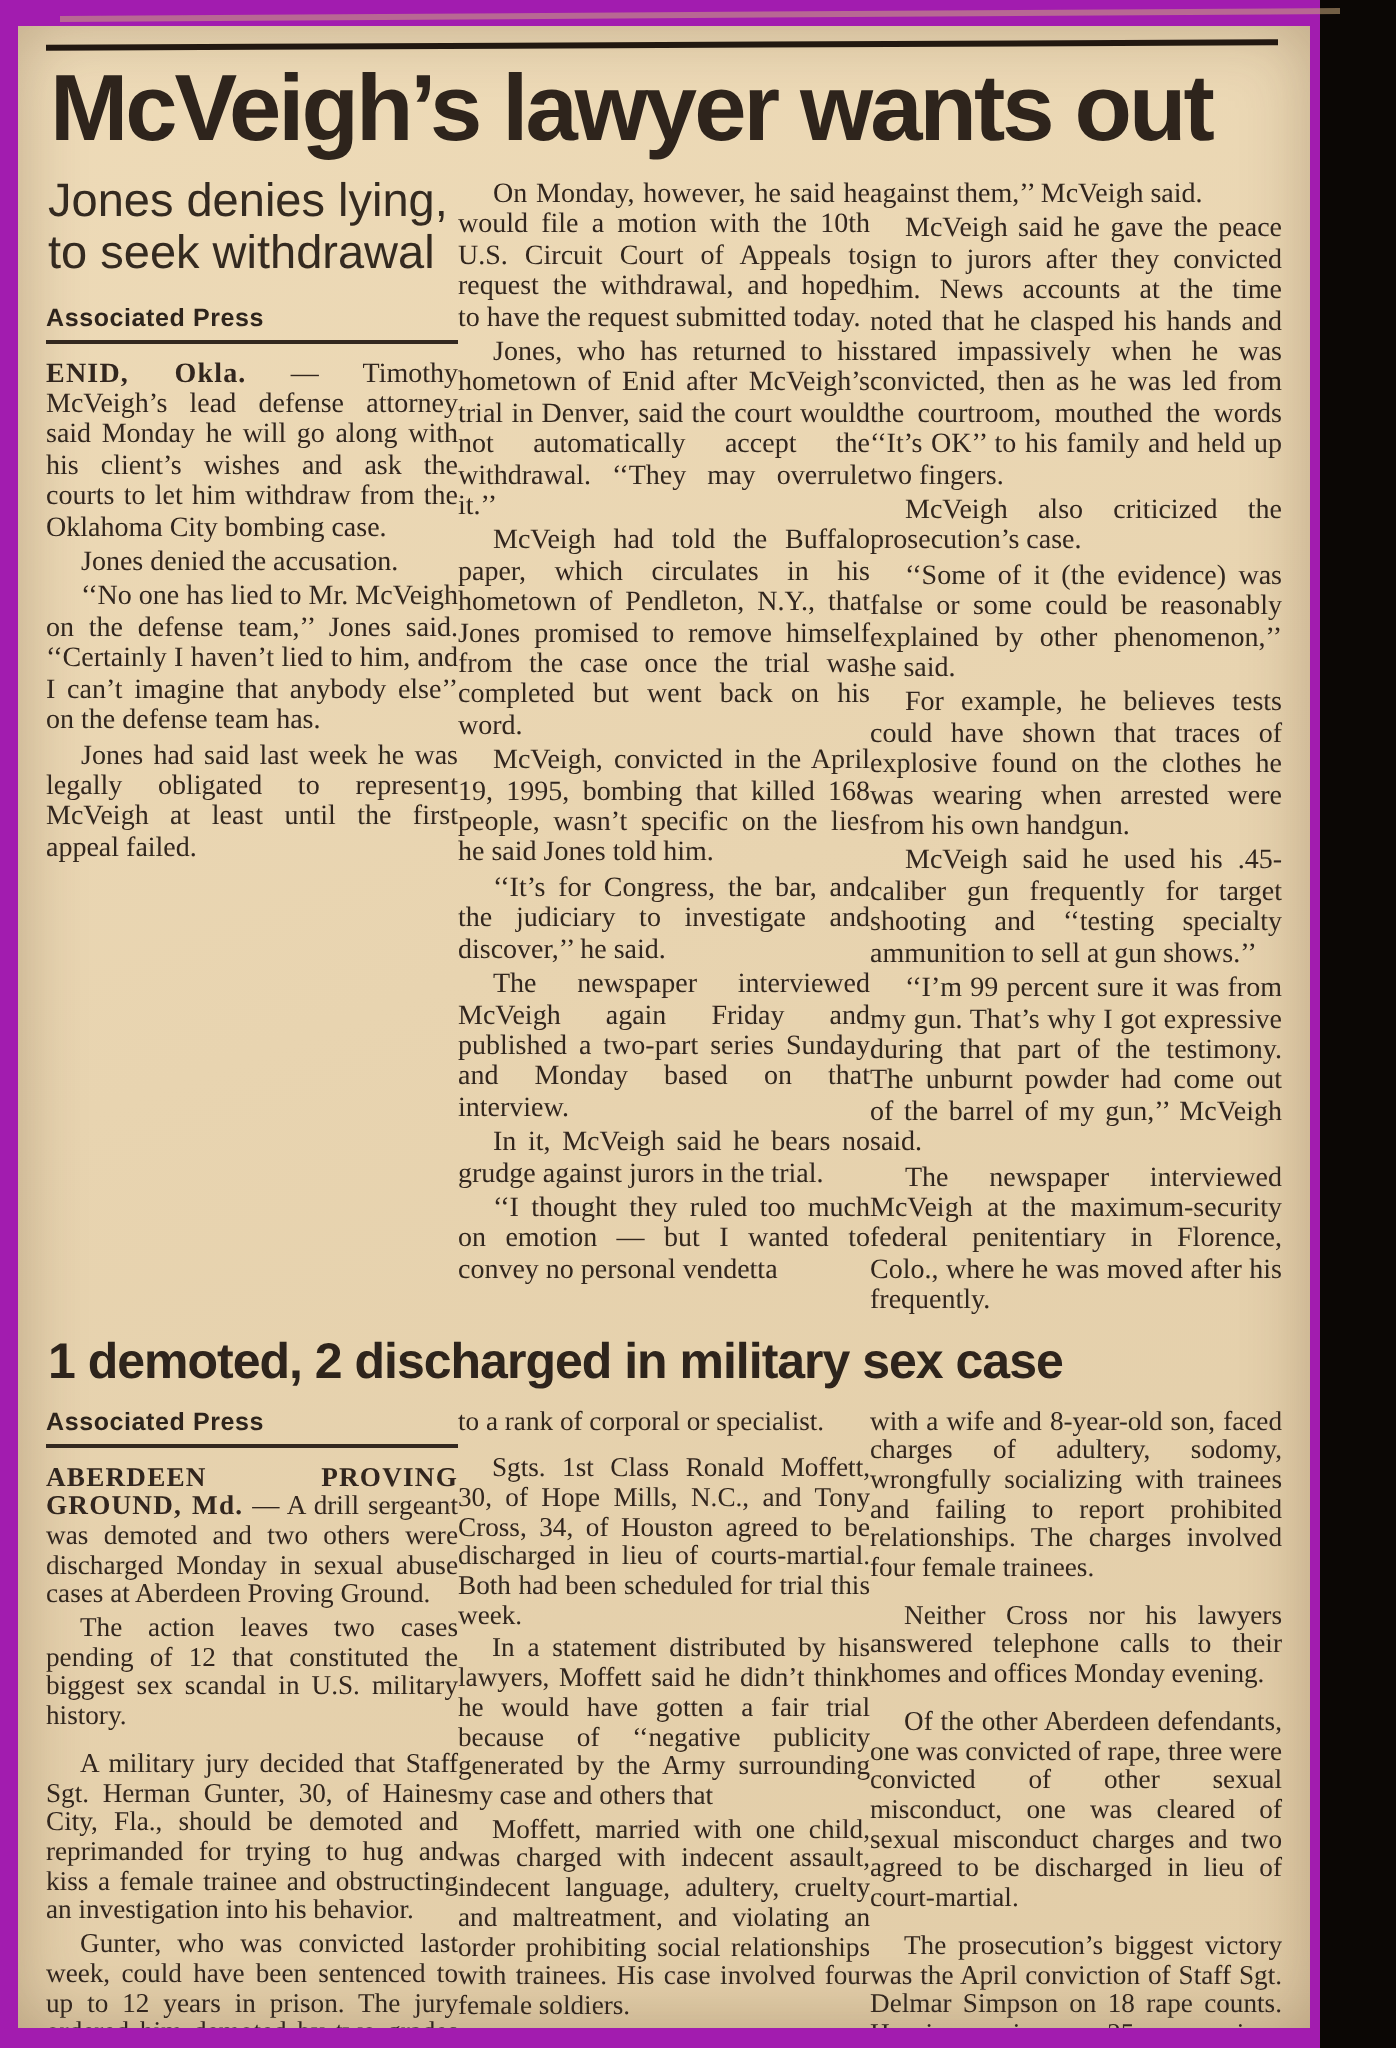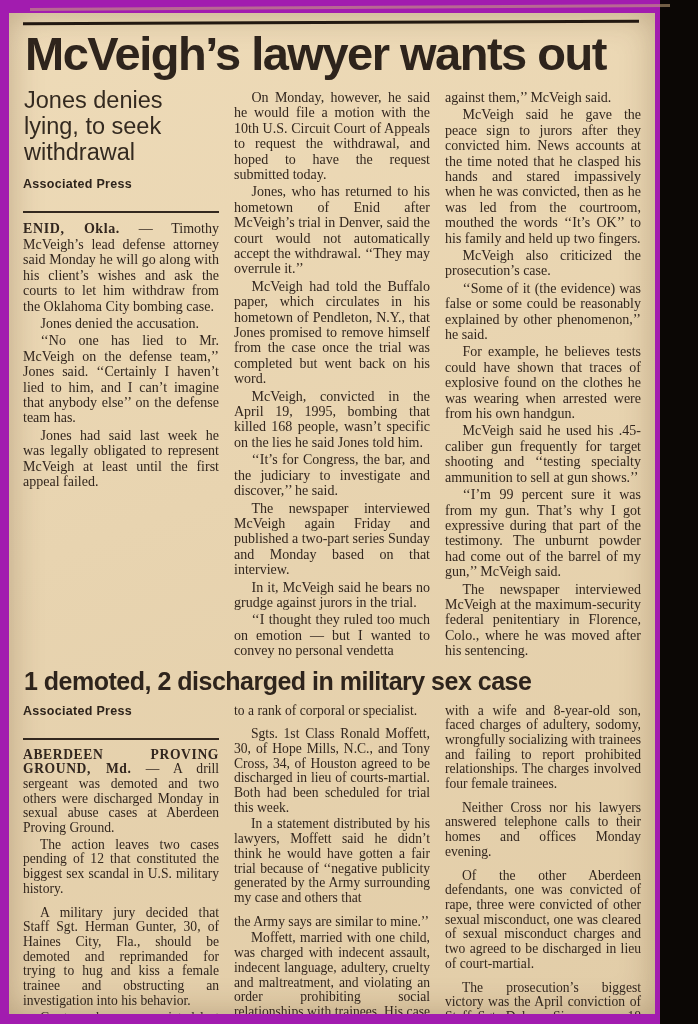--- a/index.html
+++ b/index.html
@@ -16,30 +16,30 @@
     background:linear-gradient(160deg,#eedbb8 0%,#e8d4b0 45%,#e2cda8 100%);
     box-shadow:inset 0 0 34px rgba(70,40,10,.28);
     padding:8px 14px 6px 14px;
     overflow:hidden;
     color:#32261e;
   }
   .rule-top{height:3px;background:#221811;margin:0 2px 6px 0;transform:rotate(-.25deg);}
   h1{font-family:"Liberation Sans", sans-serif;font-weight:bold;color:#2e241c;margin:0;}
   .headline1{font-size:47px;letter-spacing:-1.5px;line-height:1.02;margin:2px 0 10px 2px;}
   .headline2{font-size:25px;letter-spacing:-.5px;line-height:1.0;margin:10px 0 8px 1px;}
-  .cols{display:flex;gap:15px;align-items:flex-start;}
+  .cols{display:flex;align-items:flex-start;}
   .col{flex:1 1 0;min-width:0;}
   .subhead{
     font-family:"Liberation Sans", sans-serif;font-weight:400;
     font-size:23.5px;line-height:1.1;color:#342a20;margin:0 0 12px 1px;
   }
   .byline{
     font-family:"Liberation Sans", sans-serif;font-weight:bold;
     font-size:12.5px;letter-spacing:.3px;color:#2e241c;
-    border-bottom:2px solid #33281f;padding-bottom:20px;margin-bottom:8px;
+    border-bottom:2px solid #33281f;padding-bottom:4px;margin-bottom:8px;
   }
   .a2 .byline{margin-top:2px;}
   p{margin:2px 0 0 0;text-indent:1.25em;text-align:justify;}
   p.cont{text-indent:0;}
   p.sp{margin-top:9px;}
   .a1 p{font-size:14px;line-height:15.4px;}
   .a2 p{font-size:13.6px;line-height:14.7px;}
   .dateline{font-weight:bold;letter-spacing:.6px;}
   .a1{margin-bottom:2px;}
 </style>
@@ -73,40 +73,39 @@
           <p>‘‘I thought they ruled too much on emotion — but I wanted to convey no personal vendetta</p>
         </div>
         <div class="col">
           <p class="cont">against them,’’ McVeigh said.</p>
           <p>McVeigh said he gave the peace sign to jurors after they convicted him. News accounts at the time noted that he clasped his hands and stared impassively when he was convicted, then as he was led from the courtroom, mouthed the words ‘‘It’s OK’’ to his family and held up two fingers.</p>
           <p>McVeigh also criticized the prosecution’s case.</p>
           <p>‘‘Some of it (the evidence) was false or some could be reasonably explained by other phenomenon,’’ he said.</p>
           <p>For example, he believes tests could have shown that traces of explosive found on the clothes he was wearing when arrested were from his own handgun.</p>
           <p>McVeigh said he used his .45-caliber gun frequently for target shooting and ‘‘testing specialty ammunition to sell at gun shows.’’</p>
           <p>‘‘I’m 99 percent sure it was from my gun. That’s why I got expressive during that part of the testimony. The unburnt powder had come out of the barrel of my gun,’’ McVeigh said.</p>
-          <p>The newspaper interviewed McVeigh at the maximum-security federal penitentiary in Florence, Colo., where he was moved after his sentencing.</p>
+          <p>The newspaper interviewed McVeigh at the maximum-security federal penitentiary in Florence, Colo., where he was moved after his frequently.</p>
         </div>
       </div>
     </div>
 
     <div class="a2">
       <h1 class="headline2">1 demoted, 2 discharged in military sex case</h1>
       <div class="cols">
         <div class="col">
           <div class="byline">Associated Press</div>
           <p class="cont"><span class="dateline">ABERDEEN PROVING GROUND, Md.</span><span> — A drill sergeant was demoted and two others were discharged Monday in sexual abuse cases at Aberdeen Proving Ground.</span></p>
           <p>The action leaves two cases pending of 12 that constituted the biggest sex scandal in U.S. military history.</p>
           <p class="sp">A military jury decided that Staff Sgt. Herman Gunter, 30, of Haines City, Fla., should be demoted and reprimanded for trying to hug and kiss a female trainee and obstructing an investigation into his behavior.</p>
           <p>Gunter, who was convicted last week, could have been sentenced to up to 12 years in prison. The jury ordered him demoted by two grades to E-4, which corresponds</p>
         </div>
         <div class="col">
           <p class="cont">to a rank of corporal or specialist.</p>
           <p class="sp">Sgts. 1st Class Ronald Moffett, 30, of Hope Mills, N.C., and Tony Cross, 34, of Houston agreed to be discharged in lieu of courts-martial. Both had been scheduled for trial this week.</p>
           <p>In a statement distributed by his lawyers, Moffett said he didn’t think he would have gotten a fair trial because of ‘‘negative publicity generated by the Army surrounding my case and others that</p>
-          <p class="cont sp">the Army says are similar to mine.’’</p>
           <p>Moffett, married with one child, was charged with indecent assault, indecent language, adultery, cruelty and maltreatment, and violating an order prohibiting social relationships with trainees. His case involved four female soldiers.</p>
 
         </div>
         <div class="col">
           <p class="cont">with a wife and 8-year-old son, faced charges of adultery, sodomy, wrongfully socializing with trainees and failing to report prohibited relationships. The charges involved four female trainees.</p>
           <p class="sp">Neither Cross nor his lawyers answered telephone calls to their homes and offices Monday evening.</p>
           <p class="sp">Of the other Aberdeen defendants, one was convicted of rape, three were convicted of other sexual misconduct, one was cleared of sexual misconduct charges and two agreed to be discharged in lieu of court-martial.</p>
           <p class="sp">The prosecution’s biggest victory was the April conviction of Staff Sgt. Delmar Simpson on 18 rape counts. He is serving a 25-year prison sentence.</p>
         </div>
       </div>

